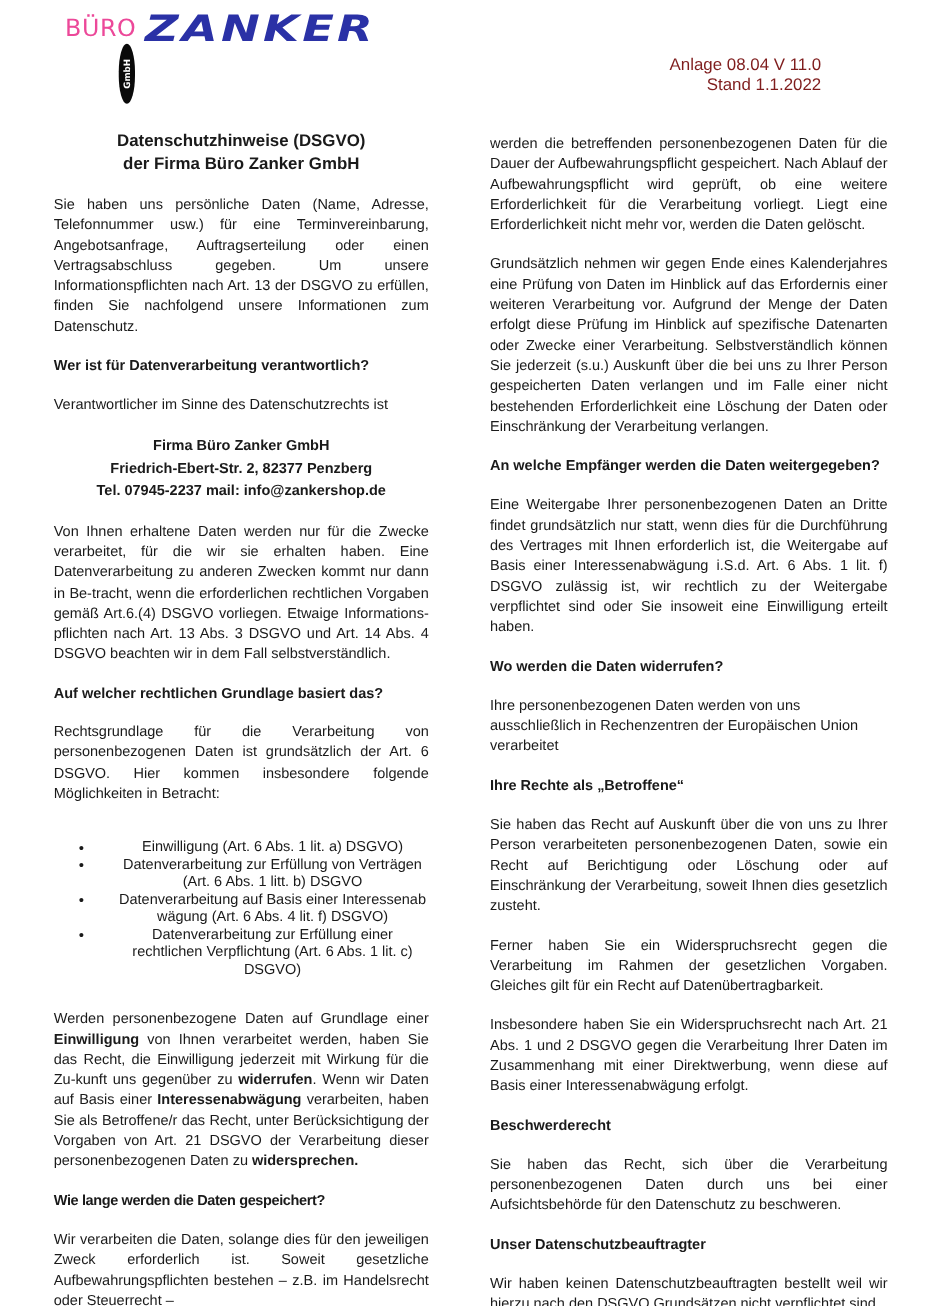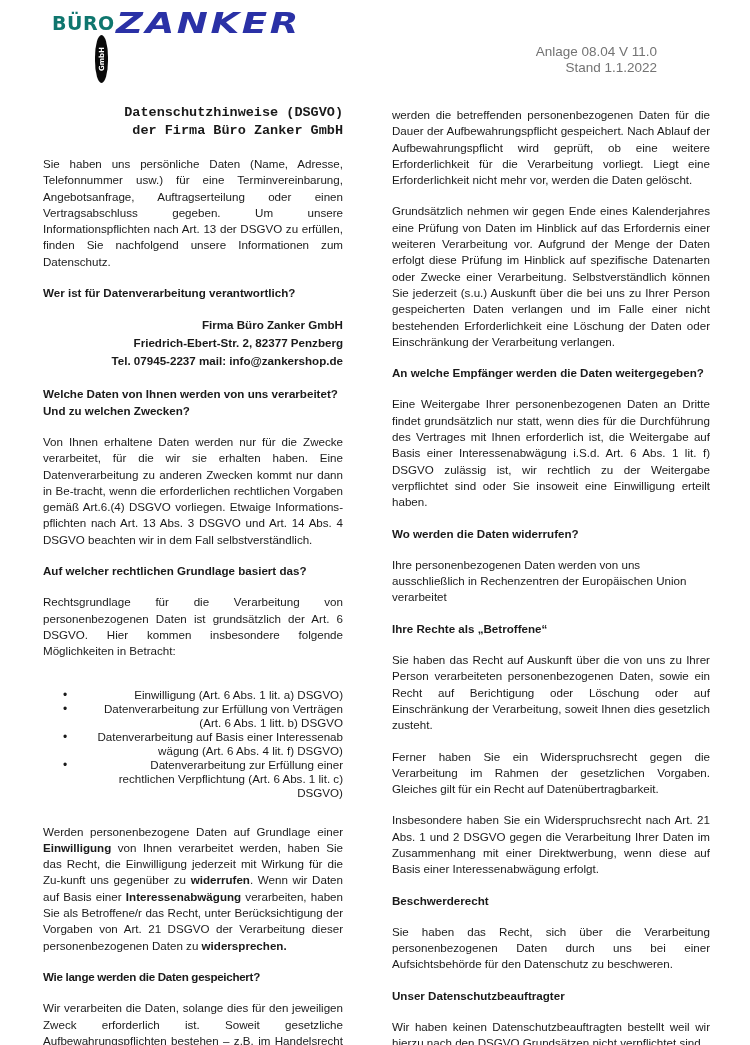--- a/index.html
+++ b/index.html
@@ -2,44 +2,44 @@
 <html><head>
 <meta charset="utf-8">
 <style>
   html, body { margin: 0; padding: 0; background: #ffffff; }
   body { width: 750px; height: 1045px; position: relative; overflow: hidden;
          font-family: "Liberation Sans", sans-serif; color: #1a1a1a; }
 
   
   .logo { position: absolute; left: 52px; top: 12px; width: 240px; height: 70px; }
   .logo-buro { position: absolute; left: 0; top: 0; font-family: "DejaVu Sans", sans-serif;
-               font-weight: bold; font-size: 19px; color: #0f766e; letter-spacing: 0.5px; }
+               font-weight: normal; font-size: 19px; color: #ec4899; letter-spacing: 0.5px; }
   .logo-zanker { position: absolute; left: 64px; top: -6px; font-family: "DejaVu Sans", sans-serif;
                  font-weight: bold; font-size: 29px; color: #2a31a6; letter-spacing: 2px;
                  transform: scaleX(1.28); transform-origin: left top; font-style: italic; }
   .logo-gmbh { position: absolute; left: 43px; top: 23px; width: 13px; height: 48px;
                background: #0a0a0a; border-radius: 7px / 24px; }
   .logo-gmbh span { position: absolute; left: 50%; top: 50%; transform: translate(-50%, -50%) rotate(-90deg);
                     color: #fff; font-size: 7px; font-weight: bold; font-family: "DejaVu Sans", sans-serif; white-space: nowrap; }
 
   
-  .hdr-right { position: absolute; right: 93px; top: 44px; text-align: right; font-size: 13.5px; line-height: 16px; color: #737373; }
+  .hdr-right { position: absolute; right: 93px; top: 44px; text-align: right; font-size: 13.5px; line-height: 16px; color: #7f1d1d; }
 
   
   .col { position: absolute; top: 104px; font-size: 11.6px; line-height: 16.3px; text-align: justify; }
   .col-left { left: 43px; width: 300px; }
   .col-right { left: 392px; width: 318px; top: 107px; }
 
-  .title { font-weight: bold; font-size: 13.5px; line-height: 17.5px; margin: 0 0 17px 0; text-align: right; font-family: Liberation Mono, monospace; }
+  .title { font-weight: bold; font-size: 13.5px; line-height: 17.5px; margin: 0 0 17px 0; text-align: center; }
   p { margin: 0 0 15px 0; }
   .h { font-weight: bold; margin: 0 0 15px 0; text-align: left; }
-  .addr { font-weight: bold; text-align: right; line-height: 18px; margin: 0 0 16px 0; }
+  .addr { font-weight: bold; text-align: center; line-height: 18px; margin: 0 0 16px 0; }
   .left { text-align: left; }
   ul.bullets { list-style: none; padding: 0; margin: 28px 0 24px 0; }
-  ul.bullets li { position: relative; padding-left: 30px; margin-left: 20px; line-height: 14px; margin-bottom: 0; text-align: right; }
+  ul.bullets li { position: relative; padding-left: 30px; margin-left: 20px; line-height: 14px; margin-bottom: 0; text-align: center; }
   ul.bullets li::before { content: "\2022"; position: absolute; left: 0; top: 0; font-size: 12px; }
   b { font-weight: bold; }
 </style>
 </head>
 <body>
 
 <div class="logo">
   <span class="logo-buro">BÜRO</span>
   <span class="logo-zanker">ZANKER</span>
   <div class="logo-gmbh">
@@ -53,30 +53,27 @@
 </div>
 
 <div class="col col-left">
   <div class="title">
     <div>Datenschutzhinweise (DSGVO)</div>
     <div>der Firma Büro Zanker GmbH</div>
   </div>
   <p>Sie haben uns persönliche Daten (Name, Adresse, Telefonnummer usw.) für eine Terminvereinbarung, Angebotsanfrage, Auftragserteilung oder einen Vertragsabschluss gegeben. Um unsere Informationspflichten nach Art. 13 der DSGVO zu erfüllen,  finden Sie nachfolgend unsere Informationen zum Datenschutz.</p>
 
   <div class="h">Wer ist für Datenverarbeitung verantwortlich?</div>
+  <p class="left">Verantwortlicher im Sinne des Datenschutzrechts ist</p>
   <div class="addr">
     <div>Firma Büro Zanker GmbH</div>
     <div>Friedrich-Ebert-Str. 2, 82377 Penzberg</div>
     <div>Tel. 07945-2237 mail: info@zankershop.de</div>
   </div>
 
-  <div class="h">
-    <div>Welche Daten von Ihnen werden von uns verarbeitet?</div>
-    <div>Und zu welchen Zwecken?</div>
-  </div>
   <p>Von Ihnen erhaltene Daten werden nur für die Zwecke verarbeitet, für die wir sie erhalten haben. Eine Datenverarbeitung zu anderen Zwecken kommt nur dann in Be-tracht, wenn die erforderlichen rechtlichen Vorgaben gemäß Art.6.(4) DSGVO vorliegen.  Etwaige Informations-pflichten nach Art. 13 Abs. 3 DSGVO und Art. 14 Abs. 4 DSGVO beachten wir in dem Fall selbstverständlich.</p>
 
   <div class="h">Auf welcher rechtlichen Grundlage basiert das?</div>
   <p style="margin-bottom:0">Rechtsgrundlage für die Verarbeitung von personenbezogenen Daten ist grundsätzlich der Art. 6 DSGVO. Hier kommen insbesondere folgende Möglichkeiten in Betracht:</p>
   <ul class="bullets">
     <li>Einwilligung (Art. 6 Abs. 1 lit. a) DSGVO)</li>
     <li>Datenverarbeitung zur Erfüllung von Verträgen (Art. 6 Abs. 1 litt. b) DSGVO</li>
     <li>Datenverarbeitung auf Basis einer Interessenab wägung (Art. 6 Abs. 4 lit. f) DSGVO)</li>
     <li>Datenverarbeitung zur Erfüllung einer rechtlichen Verpflichtung (Art. 6 Abs. 1 lit. c) DSGVO)</li>
   </ul>

